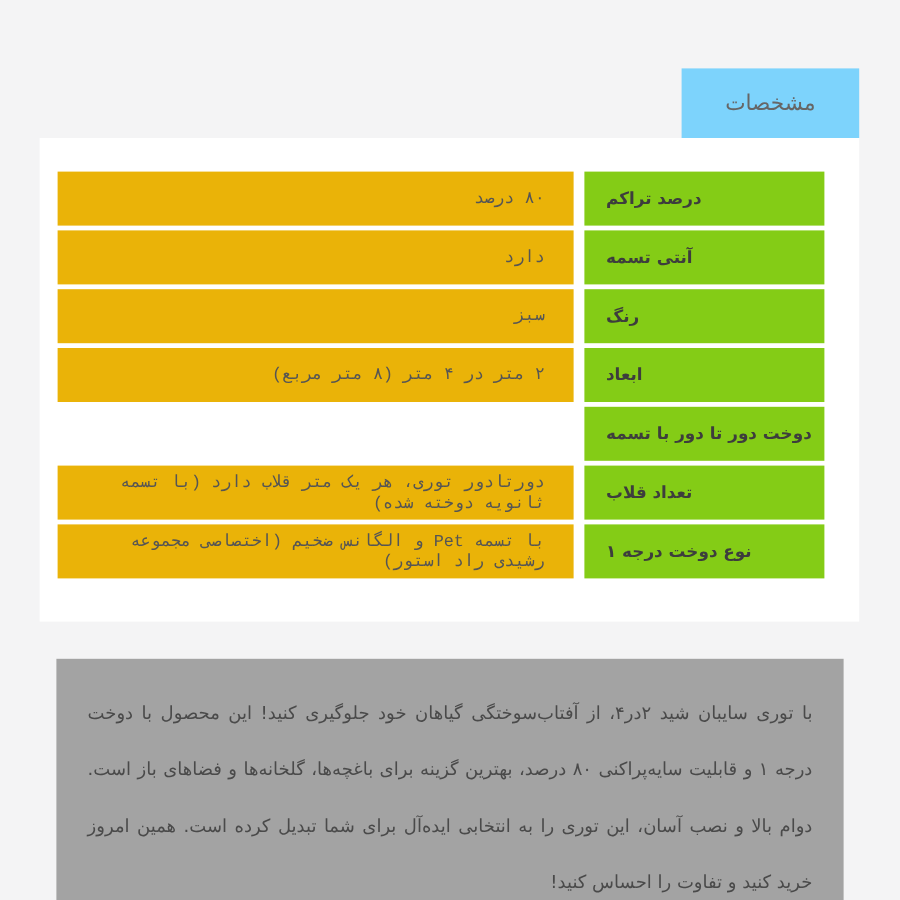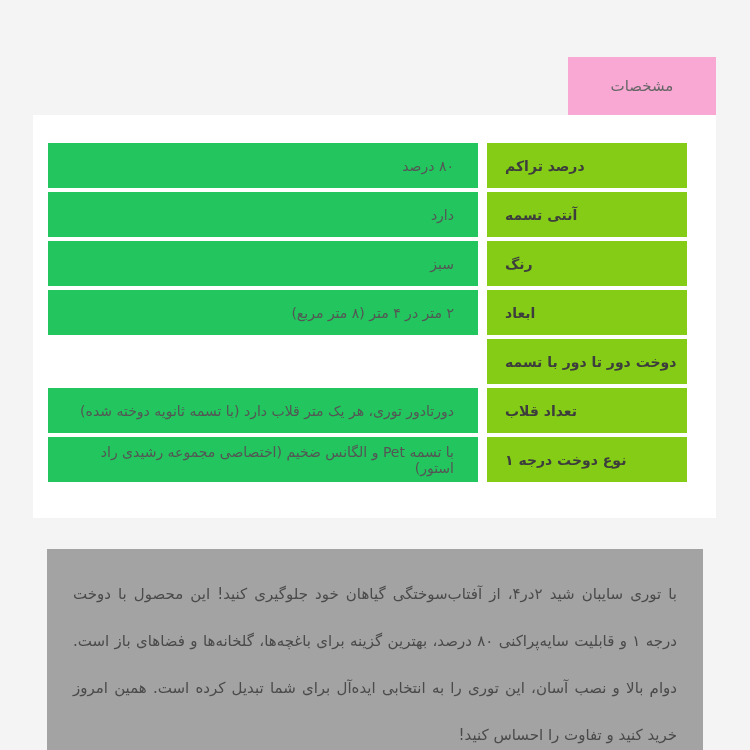--- a/index.html
+++ b/index.html
@@ -15,25 +15,25 @@
   }
   .tabs-row {
     padding-top: 57px;
     display: flex;
     justify-content: flex-start; 
     padding-right: 34px;
   }
   .tab {
     width: 148px;
     height: 58px;
-    background: #f9a8d4;
+    background: #7dd3fc;
     display: flex;
     align-items: center;
     justify-content: center;
-    font-size: 15px;
+    font-size: 18px;
     color: #666666;
     position: relative;
     z-index: 2;
     cursor: pointer;
   }
   .spec-card {
     background: #ffffff;
     margin: 0 34px 31px 33px;
     padding: 28px 29px 36px 15px;
     position: relative;
@@ -54,29 +54,30 @@
     align-items: center;
     font-size: 14px;
     font-weight: bold;
     color: #3d3d3d;
     text-align: left;
     justify-content: flex-end; 
     padding-left: 18px;
   }
   .spec-value {
     flex: 1;
-    background: #22c55e;
+    background: #eab308;
     display: flex;
     align-items: center;
     justify-content: flex-start; 
     font-size: 14px;
     color: #555555;
     padding-right: 24px;
     padding-left: 12px;
     text-align: right;
+    font-family: Liberation Mono, monospace;
   }
   .desc-box {
     background: #a3a3a3;
     margin: 0 47px;
     min-height: 154px;
     padding: 22px 26px;
     font-size: 15px;
     line-height: 47px;
     color: #4a4a4a;
     text-align: justify;

